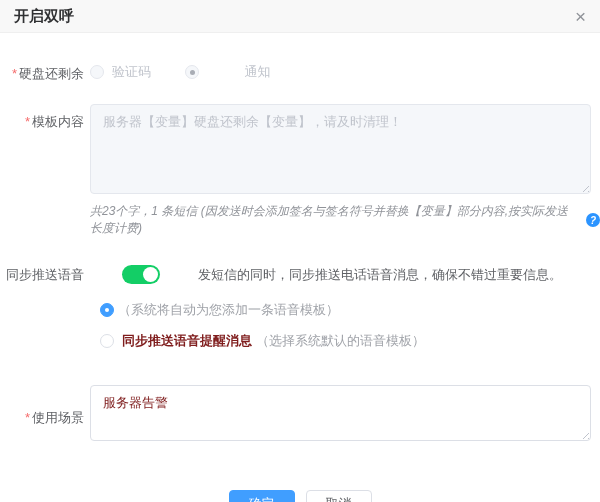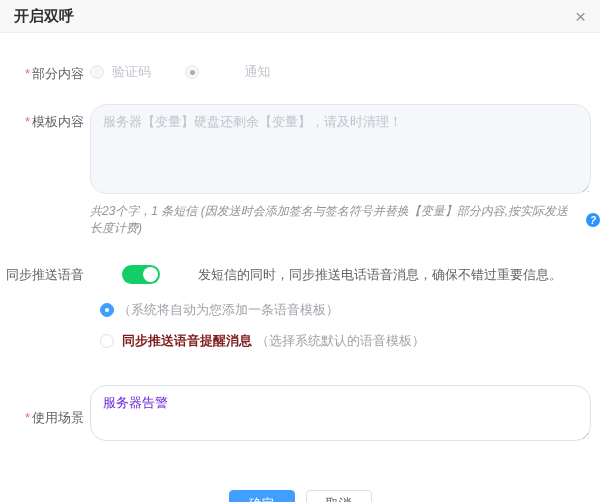--- a/index.html
+++ b/index.html
@@ -40,29 +40,29 @@
     margin: -2.5px 0 0 -2.5px; border-radius: 50%; background: #a9adb5;
   }
   .rtext { margin-left: 8px; font-size: 13px; color: #c0c4cc; }
 
   
   .row-content { margin-top: 21px; align-items: flex-start; }
   .row-content .flabel { padding-top: 8px; }
   .ta-wrap { position: relative; flex: 1; margin-right: 9px; }
   textarea.ta {
     width: 100%; display: block; resize: none; outline: none;
-    border-radius: 16px; font-family: "Liberation Sans", "DejaVu Sans", sans-serif;
+    border-radius: 4px; font-family: "Liberation Sans", "DejaVu Sans", sans-serif;
     font-size: 13px; line-height: 19px; padding: 7px 12px;
   }
   textarea.ta-disabled {
     height: 90px; background: #f5f7fa; border: 1px solid #e4e7ed; color: #c0c4cc;
     cursor: not-allowed;
   }
   textarea.ta-normal {
-    height: 56px; background: #fff; border: 1px solid #dcdfe6; color: #6d28d9;
+    height: 56px; background: #fff; border: 1px solid #dcdfe6; color: #7f1d1d;
   }
   .grip {
     position: absolute; right: 2px; bottom: 2px; width: 10px; height: 10px;
     clip-path: polygon(100% 0, 100% 100%, 0 100%);
     background: repeating-linear-gradient(135deg, transparent 0 2.5px, #bfc3cc 2.5px 3.5px);
     pointer-events: none;
   }
 
   
   .hint-row { margin-top: 9px; margin-left: 90px; display: flex; align-items: center; font-style: italic; }
@@ -122,21 +122,21 @@
 <body>
 
 <div class="dialog">
 
   <div class="dlg-header">
     <span class="dlg-title">开启双呼</span>
     <span class="dlg-close">×</span>
   </div>
 
   <div class="row row-type">
-    <div class="flabel"><span class="star">*</span><span>部分内容</span></div>
+    <div class="flabel"><span class="star">*</span><span>硬盘还剩余</span></div>
     <div>
       <span class="radio-item">
         <span class="rcircle"></span>
         <span class="rtext">验证码</span>
       </span>
       <span class="radio-item">
         <span class="rcircle checked-disabled"></span>
         <span class="rtext">通知</span>
       </span>
     </div>

